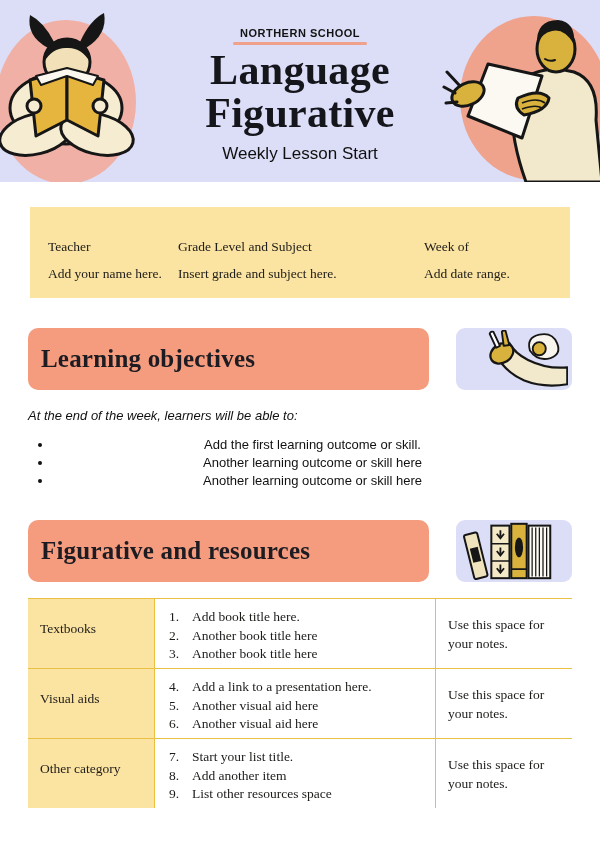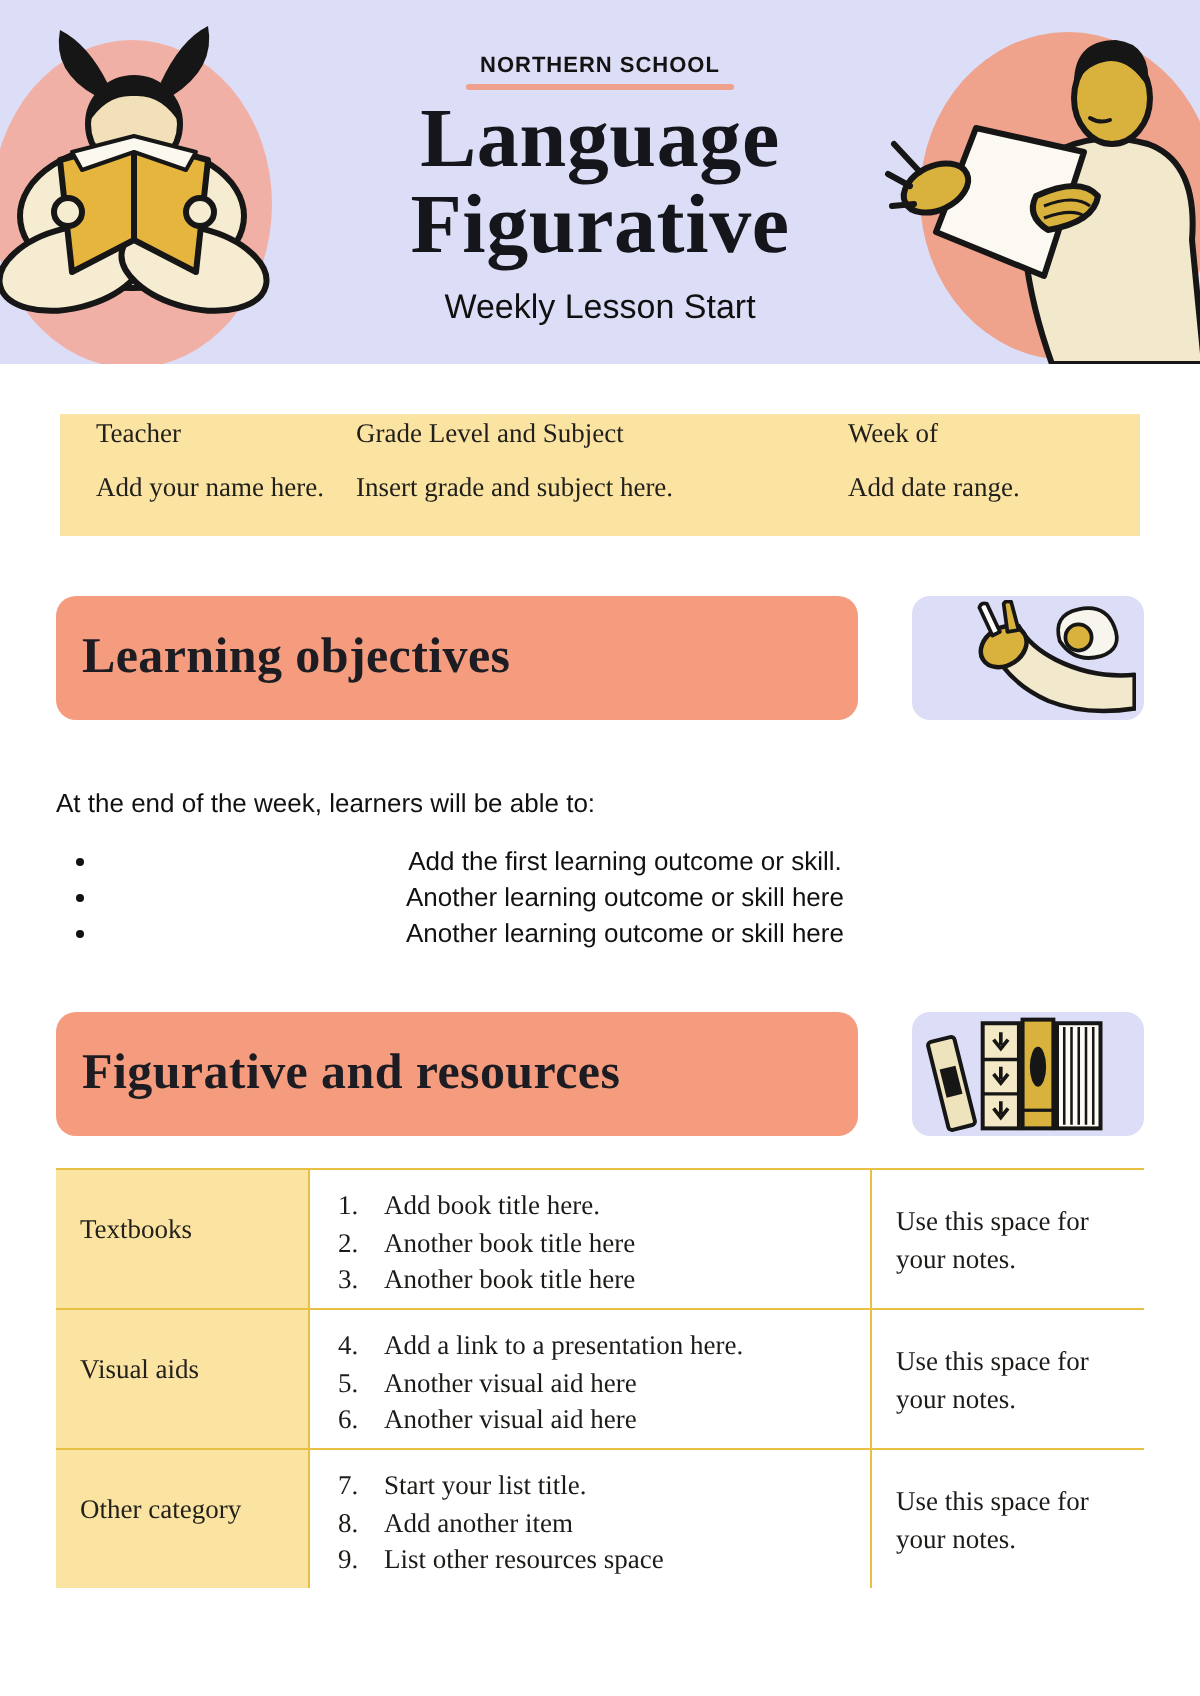--- a/index.html
+++ b/index.html
@@ -16,21 +16,21 @@
   .header-center { position:relative; z-index:2; text-align:center; padding-top:27px; }
   .school-name { font-size:11px; font-weight:bold; letter-spacing:.5px; color:#131313; }
   .school-underline { width:134px; height:3px; background:#f0a18b; border-radius:3px; margin:3px auto 0; }
   .main-title {
     font-family:"Liberation Serif", serif; font-weight:600;
     font-size:42px; line-height:43px; letter-spacing:.3px; color:#15151c; margin-top:4px;
   }
   .subtitle { font-size:17px; margin-top:9px; color:#101010; }
 
   
-  .info-bar { margin:25px 30px 0; background:#fbe3a1; display:flex; padding:2px 18px 16px;align-items:center; }
+  .info-bar { margin:25px 30px 0; background:#fbe3a1; display:flex; padding:32px 18px 16px;align-items:center; }
   .info-field .lbl, .info-field .val {
     font-family:"Liberation Serif", serif; font-size:13.5px; color:#22201c;
   }
   .info-field .val { margin-top:11px; }
   .f-teacher { width:130px; }
   .f-grade { flex:1; }
   .f-week { width:128px; }
 
   
   .section-row { display:flex; gap:27px; margin:30px 28px 0; height:62px; }
@@ -41,21 +41,21 @@
   .section-heading h2 {
     font-family:"Liberation Serif", serif; font-weight:600;
     font-size:25px; letter-spacing:.2px; color:#1c1c22;
   }
   .illu-box {
     width:116px; background:#dcddf6; border-radius:9px; overflow:hidden;
     display:flex; align-items:center; justify-content:center;
   }
 
   
-  .intro { margin:34px 28px 0; font-size:13px; color:#111; }
+  .intro { margin:18px 28px 0; font-size:13px; color:#111;font-style:italic; }
   .bullets { margin:13px 28px 0; list-style:none;text-align:center; }
   .bullets li { position:relative; padding-left:25px; font-size:13px; line-height:18px; color:#111; }
   .bullets li::before {
     content:""; position:absolute; left:10px; top:7px;
     width:4px; height:4px; border-radius:50%; background:#111;
   }
 
   
   .materials-table { margin:16px 28px 0; }
   .trow { display:flex; border-top:1.6px solid #e7c044; height:70px; }

